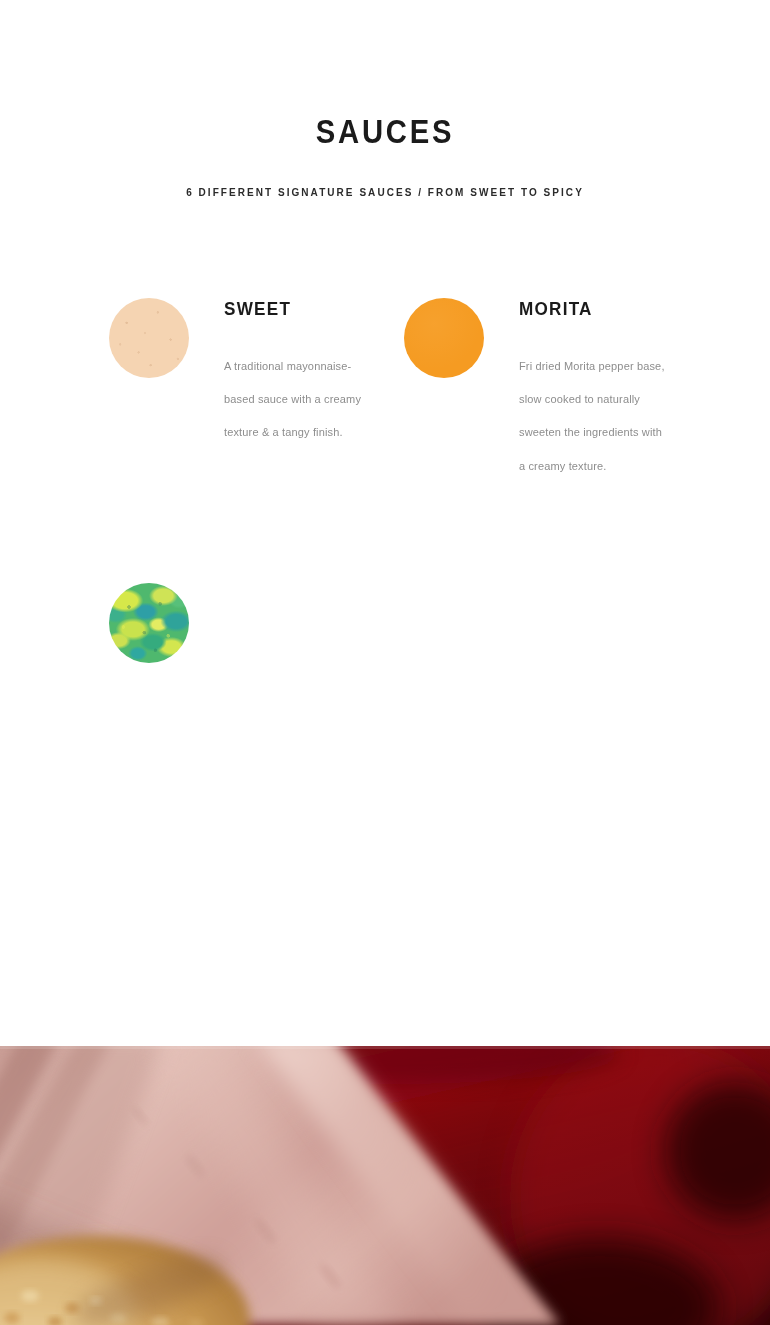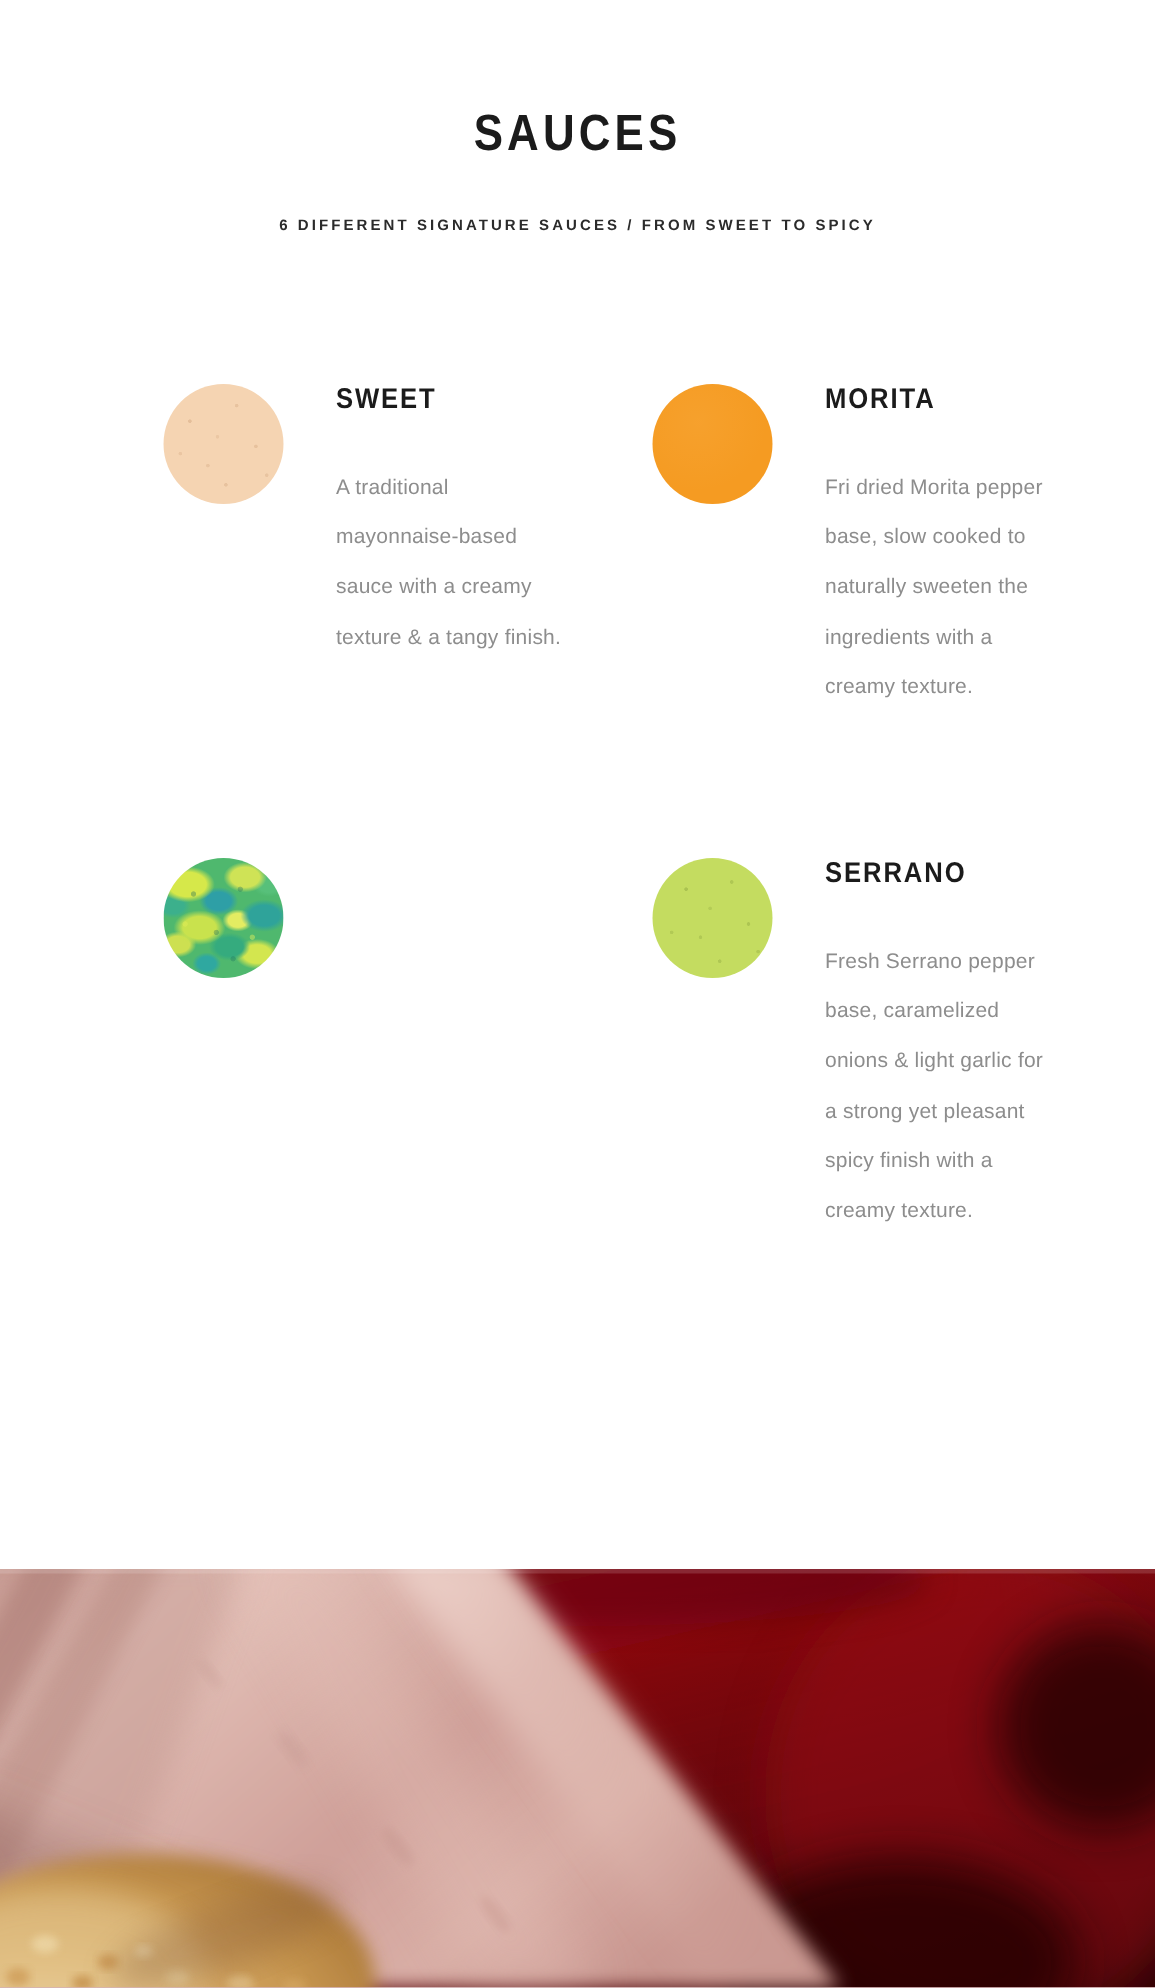--- a/index.html
+++ b/index.html
@@ -10,21 +10,21 @@
     width: 770px;
     height: 1325px;
     background: #ffffff;
     font-family: "Liberation Sans", sans-serif;
     overflow: hidden;
     position: relative;
   }
 
   
   .section-header {
-    padding-top: 72px;
+    padding-top: 114px;
     text-align: center;
   }
   .section-title {
     font-family: "Liberation Sans Narrow", "Liberation Sans", sans-serif;
     font-size: 34px;
     font-weight: 700;
     letter-spacing: 3.2px;
     color: #1b1b1b;
     margin: 0;
     line-height: 1;
@@ -44,21 +44,20 @@
   
   .sauce-grid {
     margin: 0;
     padding: 0;
     display: grid;
     grid-template-columns: 295px 295px;
     column-gap: 0px;
     row-gap: 0px;
     padding-left: 109px;
     padding-top: 92px;
-    gap: 31px;
   }
   .sauce-item {
     display: flex;
     align-items: flex-start;
     height: 285px;
   }
   .sauce-swatch {
     width: 80px;
     height: 80px;
     min-width: 80px;
@@ -81,21 +80,21 @@
     margin: 0;
     line-height: 1;
     padding-top: 9px;
     transform: scaleX(0.9);
     transform-origin: left center;
     white-space: nowrap;
   }
   .sauce-desc {
     margin: 0;
     padding-top: 32px;
-    font-size: 14px;
+    font-size: 11px;
     line-height: 33.2px;
     color: #8d8d8d;
     letter-spacing: 0.15px;
   }
 
   
   .swatch-sweet {
     background: #f5d4b2;
   }
   .swatch-sweet::after {
@@ -206,27 +205,20 @@
     <div class="sauce-text">
       <h2 class="sauce-name">MORITA</h2>
       <p class="sauce-desc">Fri dried Morita pepper base, slow cooked to naturally sweeten the ingredients with a creamy texture.</p>
     </div>
   </div>
 
   <div class="sauce-item">
     <div class="sauce-swatch swatch-aji"></div>
   </div>
 
-  <div class="sauce-item">
-    <div class="sauce-swatch swatch-serrano"></div>
-    <div class="sauce-text">
-      <h2 class="sauce-name">SERRANO</h2>
-      <p class="sauce-desc">Fresh Serrano pepper base, caramelized onions &amp; light garlic for a strong yet pleasant spicy finish with a creamy texture.</p>
-    </div>
-  </div>
 
 </div>
 
 <div class="photo-band">
   <svg viewBox="0 0 770 279" preserveAspectRatio="none">
     <defs>
       <linearGradient id="redbg" x1="0.15" y1="0" x2="0.95" y2="1">
         <stop offset="0%" stop-color="#9c0d15"></stop>
         <stop offset="28%" stop-color="#8a0a11"></stop>
         <stop offset="55%" stop-color="#6d070d"></stop>

